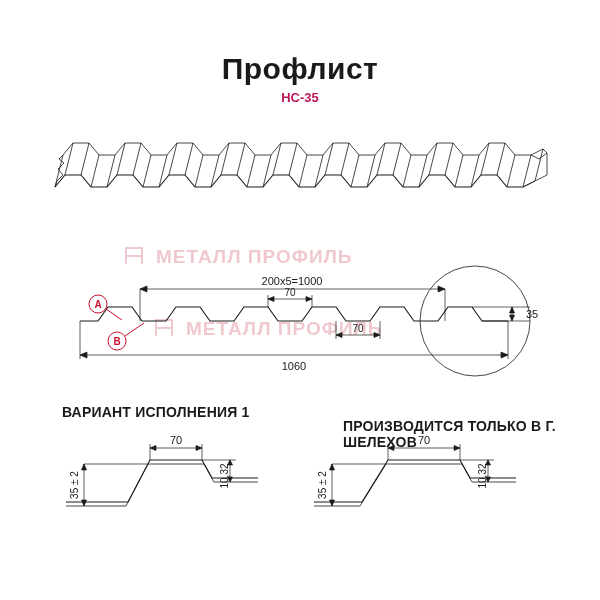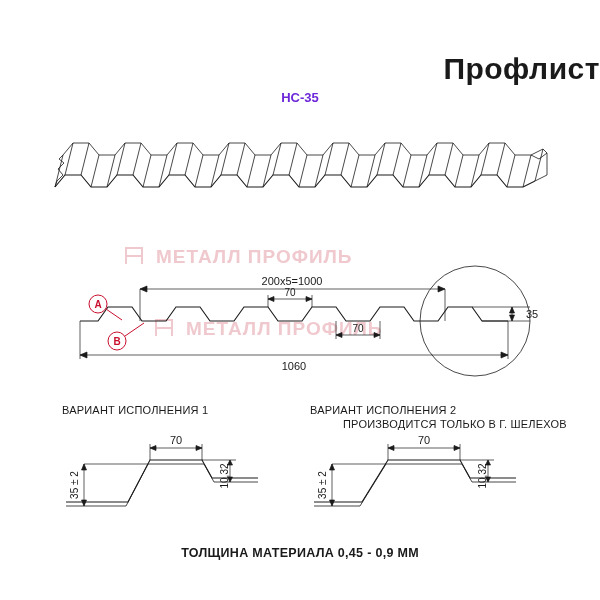--- a/index.html
+++ b/index.html
@@ -9,43 +9,43 @@
     font-family:"Liberation Sans", sans-serif;
     color:#1a1a1a;
     position:relative;
     overflow:hidden;
   }
   .page{position:relative;width:600px;height:600px;}
 
   
   .title{
     position:absolute;left:0;top:52px;width:600px;
-    text-align:right;
+    text-align:center;
     font-size:30px;font-weight:bold;letter-spacing:0.5px;
   }
   .subtitle{
     position:absolute;left:0;top:90px;width:600px;
     text-align:center;
-    font-size:13px;font-weight:bold;color:#6d28d9;
+    font-size:13px;font-weight:bold;color:#be185d;
   }
 
   
   .sheet3d{position:absolute;left:55px;top:125px;width:495px;height:85px;}
 
   
   .profile{position:absolute;left:60px;top:259px;width:490px;height:130px;}
 
   
   .wm{position:absolute;pointer-events:none;opacity:1;}
   .wm1{left:120px;top:238px;}
   .wm2{left:150px;top:310px;}
 
   
   .variant-cap{
-    position:absolute;font-size:11px;font-weight:normal;letter-spacing:0.2px;
+    position:absolute;font-size:14px;font-weight:bold;letter-spacing:0.2px;
   }
   .v1cap{left:62px;top:404px;}
   .v2cap{left:310px;top:404px;}
   .v2cap2{left:310px;top:418px;padding-left:33px;}
 
   .vdraw1{position:absolute;left:62px;top:430px;width:220px;height:90px;}
   .vdraw2{position:absolute;left:310px;top:430px;width:220px;height:90px;}
 
   
   .footer{
@@ -213,21 +213,20 @@
       <text class="txt" x="230" y="37" text-anchor="middle">70</text>
       <text class="txt" x="298" y="73" text-anchor="middle">70</text>
       <text class="txt11" x="466" y="59">35</text>
       <text class="txt11" x="234" y="111" text-anchor="middle">1060</text>
       <text class="redtxt" x="38" y="49" text-anchor="middle">А</text>
       <text class="redtxt" x="57" y="86" text-anchor="middle">В</text>
     </svg>
   </div>
 
   <div class="variant-cap v1cap">ВАРИАНТ ИСПОЛНЕНИЯ 1</div>
-  <div class="variant-cap v2cap">ВАРИАНТ ИСПОЛНЕНИЯ 2</div>
   <div class="variant-cap v2cap2">ПРОИЗВОДИТСЯ ТОЛЬКО В Г. ШЕЛЕХОВ</div>
 
   <div class="vdraw1">
     <svg width="220" height="92" viewBox="0 0 220 92">
 
       <path class="ln med" d="M4,72 L66,72 L88,30 L140,30 L150,48 L196,48"></path>
       <path class="ln thin" d="M4,76 L64,76 L86,34 L142,34 L152,52 L196,52"></path>
 
       <g>
         <line class="dim" x1="88" y1="18" x2="140" y2="18"></line>
@@ -278,15 +277,14 @@
       <g>
         <line class="dim" x1="22" y1="34" x2="22" y2="76"></line>
         <path class="dim" d="M22,34 l-2.5,6 l5,0 Z" fill="#1a1a1a"></path>
         <path class="dim" d="M22,76 l-2.5,-6 l5,0 Z" fill="#1a1a1a"></path>
         <line class="dim" x1="22" y1="34" x2="76" y2="34"></line>
         <text class="txt" x="16" y="55" text-anchor="middle" transform="rotate(-90 16,55)">35 ± 2</text>
       </g>
     </svg>
   </div>
 
-  <div class="footer">ТОЛЩИНА МАТЕРИАЛА 0,45 - 0,9 ММ</div>
 
 </div>
 
 </body></html>

